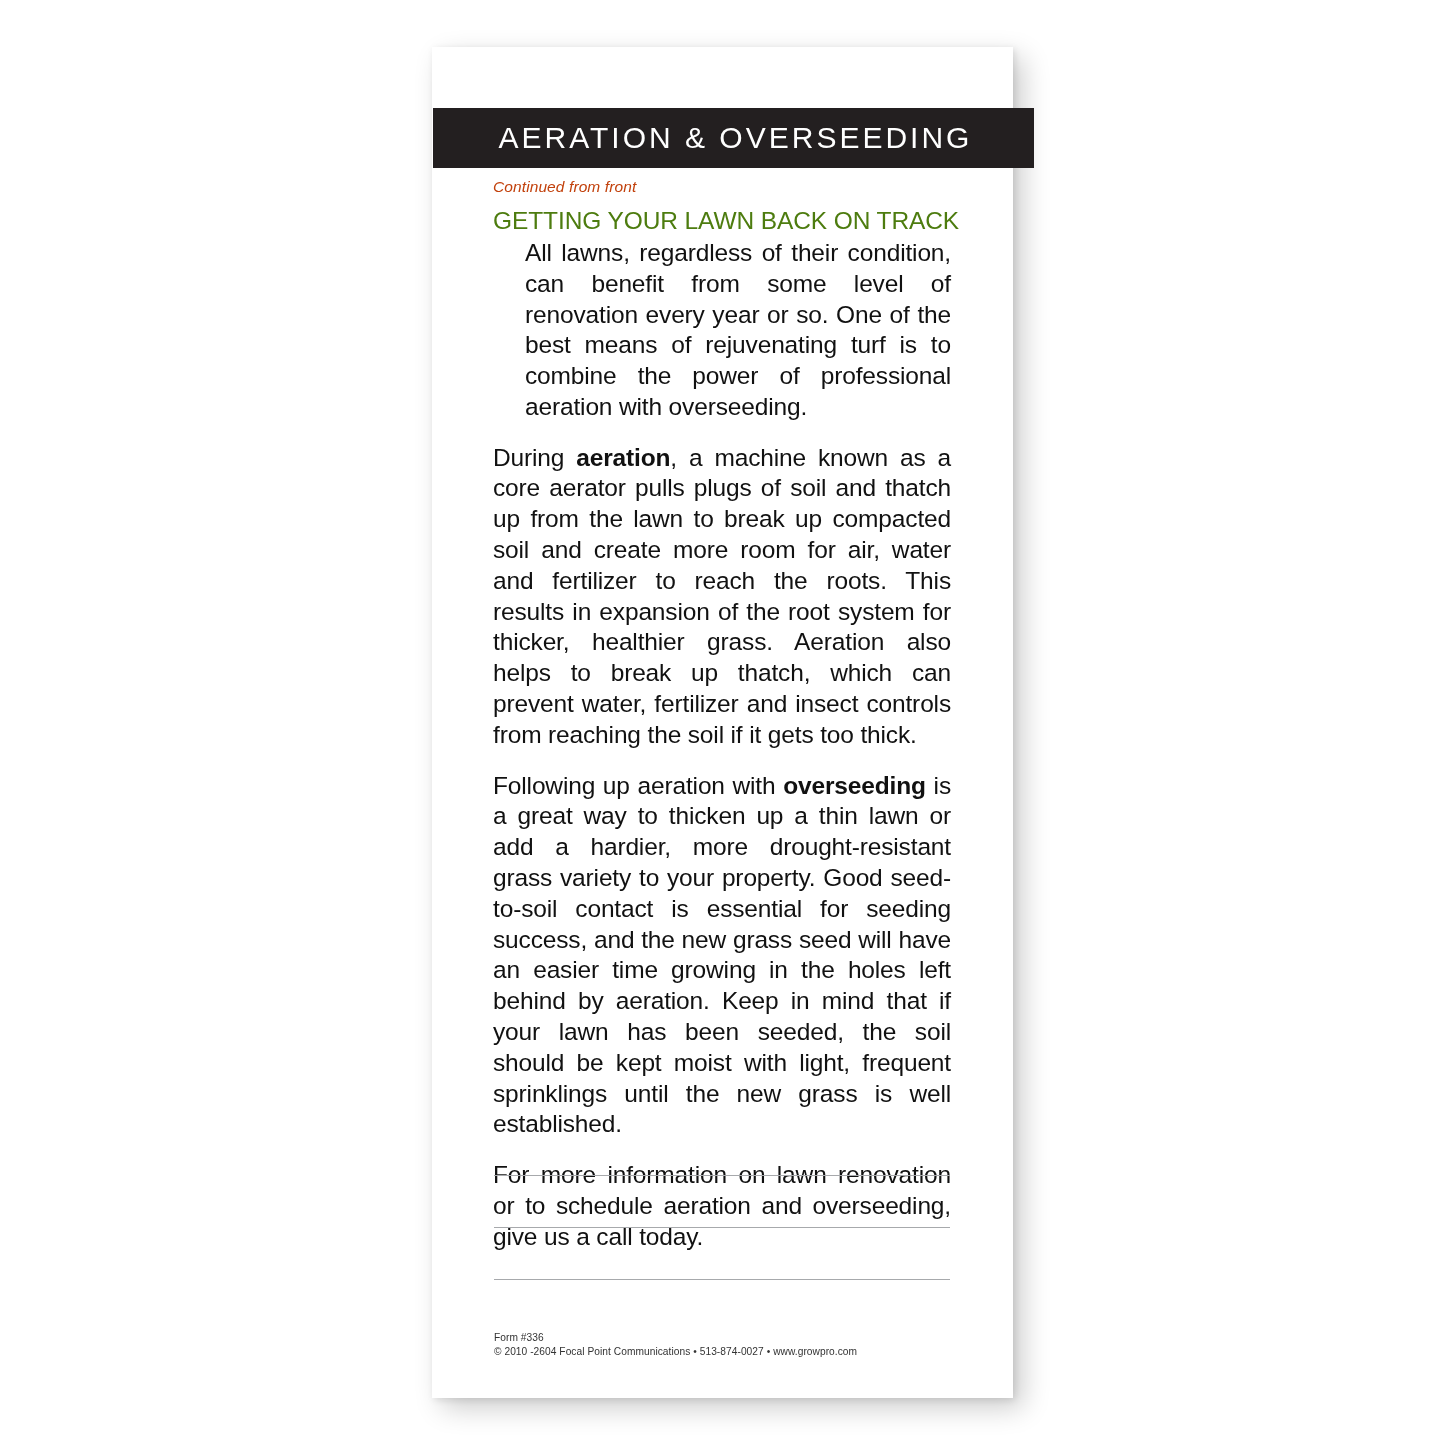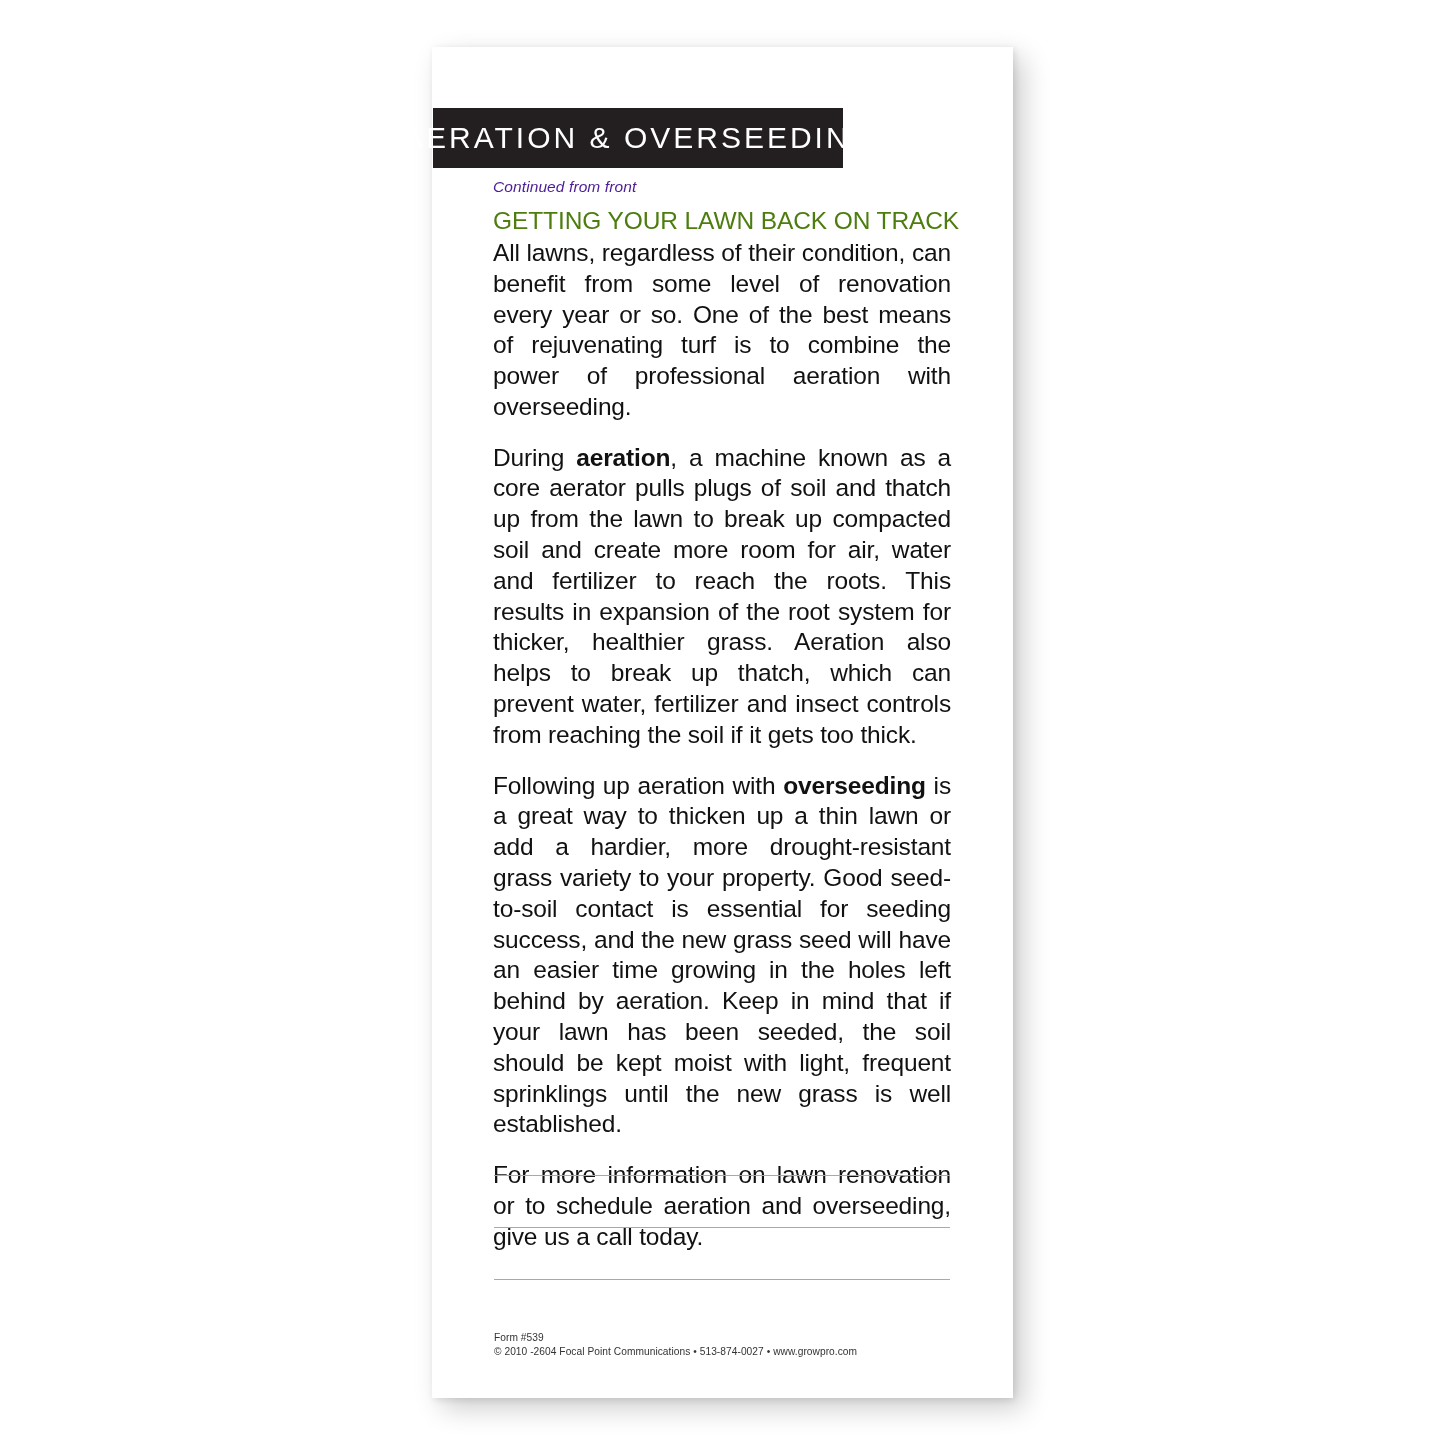--- a/index.html
+++ b/index.html
@@ -32,21 +32,21 @@
     background: #ffffff;
     box-shadow: 10px 10px 26px rgba(0, 0, 0, 0.20),
                 2px 2px 7px rgba(0, 0, 0, 0.10);
   }
 
   
   .header-bar {
     position: absolute;
     left: 1px;
     top: 61px;
-    width: 410px;
+    width: 601px;
     height: 60px;
     background: #231f20;
     display: flex;
     align-items: center;
     justify-content: center;
   }
   .header-title {
     color: #ffffff;
     font-size: 30px;
     letter-spacing: 3.0px;
@@ -60,21 +60,21 @@
   .content {
     position: absolute;
     left: 61px;
     top: 131px;
     width: 458px;
   }
 
   .continued {
     font-style: italic;
     font-size: 15.5px;
-    color: #4c1d95;
+    color: #c2410c;
     margin: 0 0 11px 0;
     letter-spacing: 0.1px;
   }
 
   .subhead {
     font-size: 24.5px;
     color: #4d7c0f;
     font-weight: 400;
     margin: 0 0 2px 0;
     letter-spacing: -0.1px;
@@ -86,21 +86,21 @@
     font-size: 24.5px;
     color: #111111;
     line-height: 30.8px;
     margin: 0 0 20px 0;
     text-align: justify;
     text-justify: inter-word;
     letter-spacing: -0.15px;
     font-weight: 400;
     hyphens: none;
   }
-  p.body-par.first { margin-bottom: 20px; }
+  p.body-par.first { margin-bottom: 20px; margin-left: 32px; }
   p.body-par.last  { margin-bottom: 0; }
   p.body-par b { font-weight: 700; }
 
   
   .rules {
     position: absolute;
     left: 62px;
     top: 1128px;
     width: 456px;
   }
@@ -151,18 +151,18 @@
 
     </div>
 
     <div class="rules">
       <div class="rule" style="background: rgb(167, 169, 172);"></div>
       <div class="rule" style="background: rgb(167, 169, 172);"></div>
       <div class="rule" style="background: rgb(167, 169, 172);"></div>
     </div>
 
     <div class="footer">
-      <div class="footer-line">Form #539</div>
+      <div class="footer-line">Form #336</div>
       <div class="footer-line">© 2010 -2604 Focal Point Communications • 513-874-0027 • www.growpro.com</div>
     </div>
 
   </div>
 </div>
 
 </body></html>

